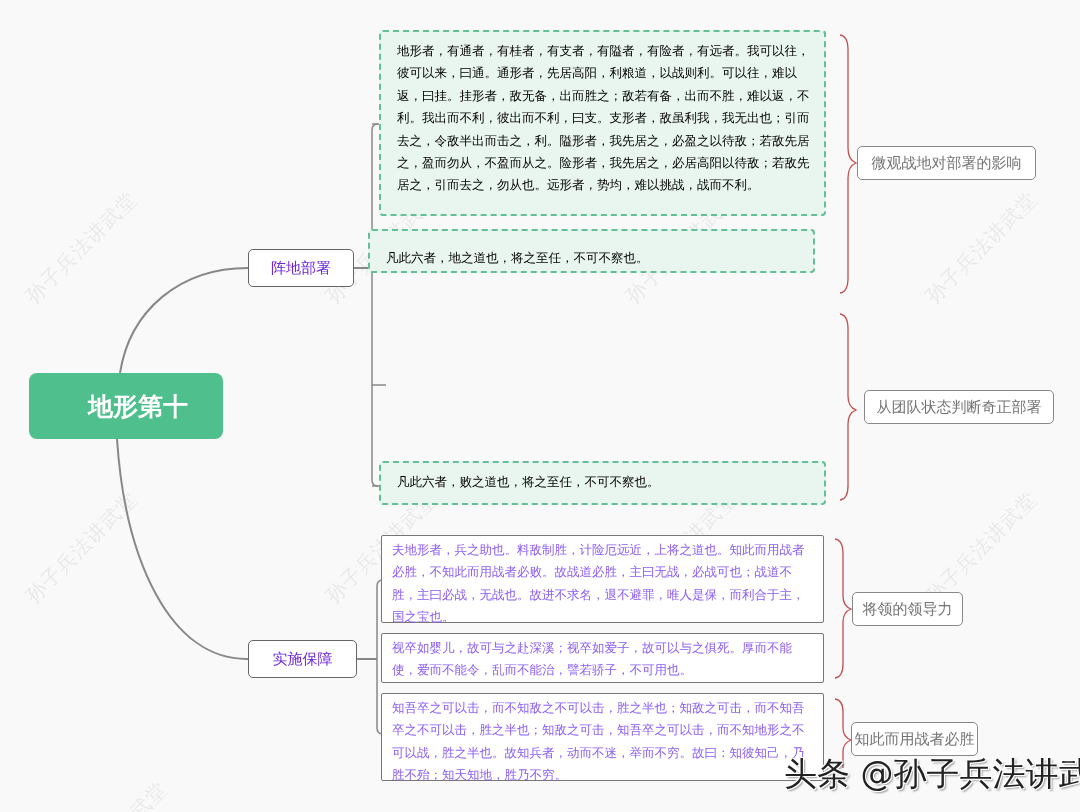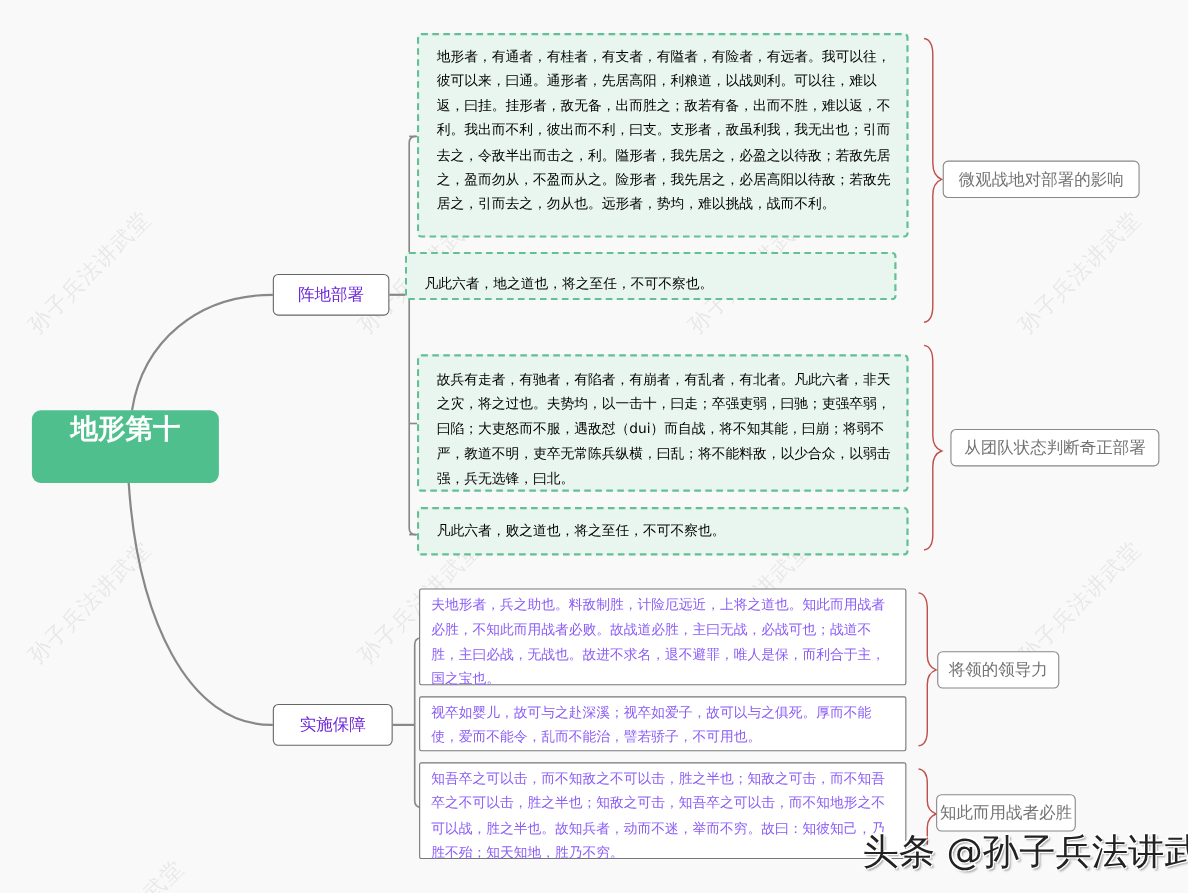--- a/index.html
+++ b/index.html
@@ -14,22 +14,22 @@
 
     .watermark {
       position: absolute; color: rgba(0,0,0,0.07); font-size: 20px;
       transform: rotate(-45deg); transform-origin: left top; white-space: nowrap;
       pointer-events: none; letter-spacing: 1px;
     }
 
     .root {
       position: absolute; left: 29px; top: 373px; width: 170px; height: 66px;
       background: #4fc08d; border-radius: 8px; color: #fff;
-      display: flex; align-items: flex-start; justify-content: center;
-      font-size: 25px; font-weight: bold;
+      display: flex; align-items: center; justify-content: center;
+      font-size: 25px; font-weight: bold; padding-left: 24px;
     }
     .branch {
       position: absolute; height: 38px; background: #fff;
       border: 1.5px solid #666; border-radius: 5px;
       display: flex; align-items: center; justify-content: center;
       font-size: 15px; color: #6d28d9; box-sizing: border-box;
     }
     .note-dashed {
       position: absolute; box-sizing: border-box;
       background: #e9f6ef; border: 2px dashed #63bf95; border-radius: 4px;
@@ -103,23 +103,20 @@
   <div class="branch" style="left:248px;top:640px;width:109px;">
     <span>实施保障</span>
   </div>
 
   <div class="note-dashed" style="left:379px;top:30px;width:447px;height:186px;">
     <span>地形者，有通者，有桂者，有支者，有隘者，有险者，有远者。我可以往，彼可以来，曰通。通形者，先居高阳，利粮道，以战则利。可以往，难以返，曰挂。挂形者，敌无备，出而胜之；敌若有备，出而不胜，难以返，不利。我出而不利，彼出而不利，曰支。支形者，敌虽利我，我无出也；引而去之，令敌半出而击之，利。隘形者，我先居之，必盈之以待敌；若敌先居之，盈而勿从，不盈而从之。险形者，我先居之，必居高阳以待敌；若敌先居之，引而去之，勿从也。远形者，势均，难以挑战，战而不利。</span>
   </div>
   <div class="note-dashed" style="left:368px;top:229px;width:447px;height:44px;padding-top:16px;">
     <span>凡此六者，地之道也，将之至任，不可不察也。</span>
   </div>
-  <div class="note-dashed" style="left:379px;top:322px;width:447px;height:125px;padding-top:10px;">
-    <span>故兵有走者，有驰者，有陷者，有崩者，有乱者，有北者。凡此六者，非天之灾，将之过也。夫势均，以一击十，曰走；卒强吏弱，曰驰；吏强卒弱，曰陷；大吏怒而不服，遇敌怼（dui）而自战，将不知其能，曰崩；将弱不严，教道不明，吏卒无常陈兵纵横，曰乱；将不能料敌，以少合众，以弱击强，兵无选锋，曰北。</span>
-  </div>
   <div class="note-dashed" style="left:379px;top:461px;width:447px;height:44px;padding-top:8px;">
     <span>凡此六者，败之道也，将之至任，不可不察也。</span>
   </div>
 
   <div class="note-solid" style="left:381px;top:535px;width:443px;height:88px;">
     <span>夫地形者，兵之助也。料敌制胜，计险厄远近，上将之道也。知此而用战者必胜，不知此而用战者必败。故战道必胜，主曰无战，必战可也；战道不胜，主曰必战，无战也。故进不求名，退不避罪，唯人是保，而利合于主，国之宝也。</span>
   </div>
   <div class="note-solid" style="left:381px;top:633px;width:443px;height:50px;">
     <span>视卒如婴儿，故可与之赴深溪；视卒如爱子，故可以与之俱死。厚而不能使，爱而不能令，乱而不能治，譬若骄子，不可用也。</span>
   </div>

